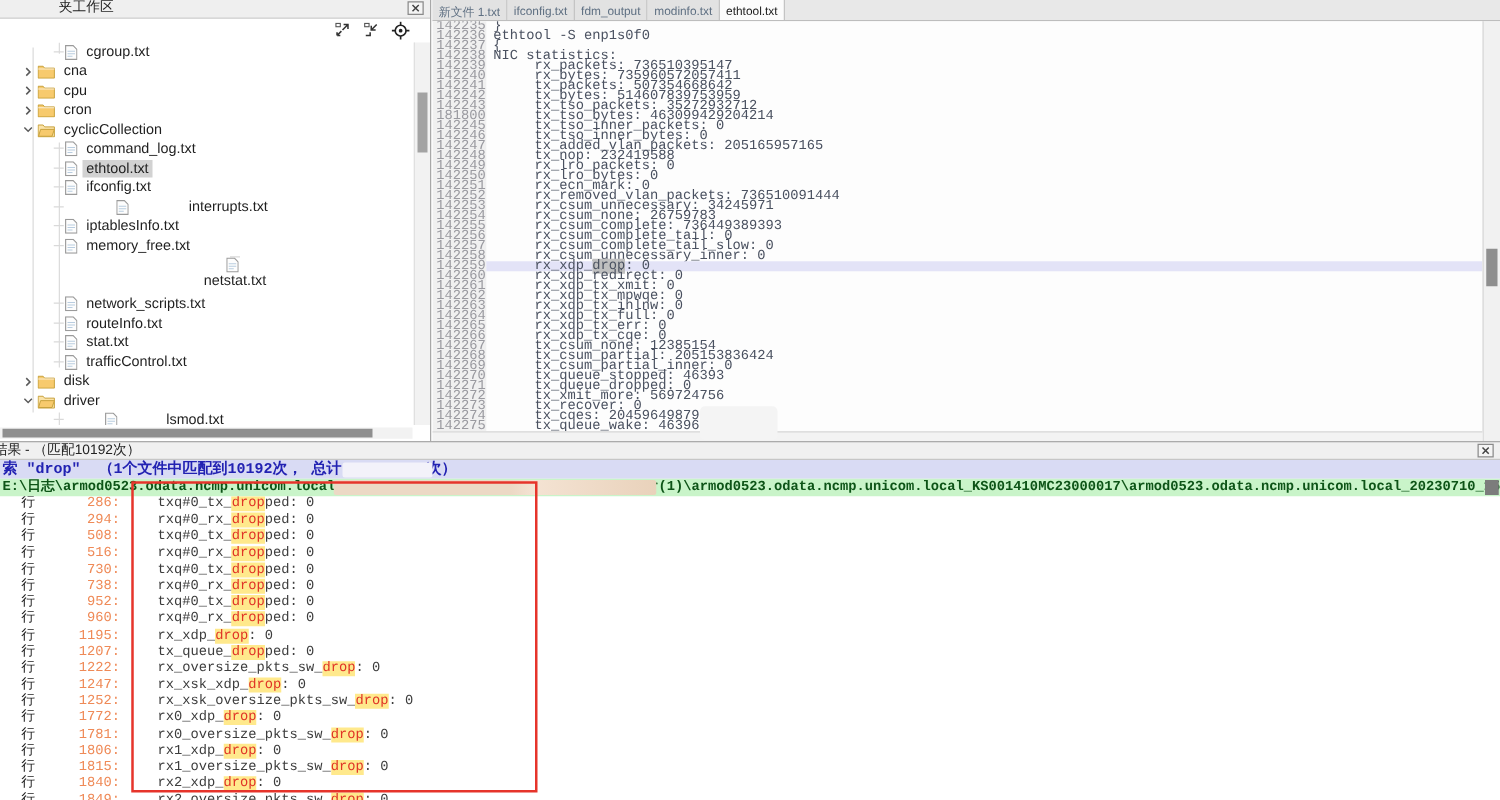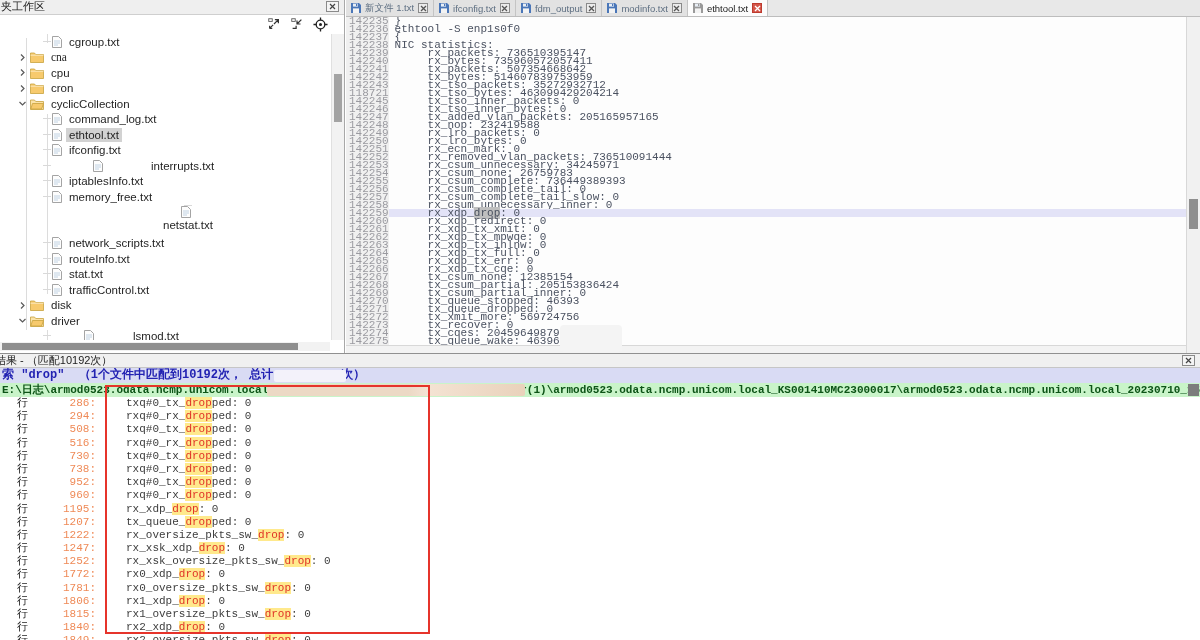--- a/index.html
+++ b/index.html
@@ -1,41 +1,41 @@
 <!DOCTYPE html>
 <html><head>
 <meta charset="utf-8">
 <style>
   html,body{margin:0;padding:0;background:#d8d8d8;}
   .screen{position:relative;width:1200px;height:640px;background:#ffffff;overflow:hidden;
           font-family:"Liberation Sans",sans-serif;}
   
   .wsp{position:absolute;left:0;top:0;width:345px;height:353px;background:#fff;border-right:1px solid #a8a8a8;box-sizing:border-box;}
   .panel-title{height:14px;background:#efefef;border-bottom:1px solid #cfcfcf;font-size:11px;line-height:13px;color:#222;position:relative;overflow:hidden;}
-  .panel-title .ttl{display:inline-block;margin-left:1px;}
+  .panel-title .ttl{display:inline-block;margin-left:9px;padding-left:38px;}
   .xbtn{position:absolute;right:5px;top:1px;width:13px;height:11px;border:1px solid #8a8a8a;background:#f4f4f4;box-sizing:border-box;display:flex;align-items:center;justify-content:center;}
   .ws-toolbar{position:absolute;top:16px;right:16px;display:flex;gap:7px;}
   .tbi{width:16px;height:16px;display:flex;align-items:center;justify-content:center;}
   .tree{position:absolute;top:34px;left:0;right:13px;bottom:13px;overflow:hidden;font-size:11.5px;color:#1f1f1f;background:#fff;}
   .trow{height:15.5px;display:flex;align-items:center;white-space:nowrap;position:relative;z-index:2;}
   .trow .chev{width:9px;height:9px;margin-right:3px;flex:0 0 9px;}
   .trow .ticon{margin-right:4px;flex:0 0 auto;}
   .tlabel{padding:0 3px;line-height:14px;}
   .trow.sel .tlabel{background:#d2d2d2;}
   .conn{display:inline-block;width:8px;height:1px;border-top:1px solid #d9d9d9;margin-right:1px;}
   .spacer{height:15.5px;}
   .vline{position:absolute;width:1px;background:#dcdcdc;z-index:1;}
   .tree-vscroll{position:absolute;top:34px;right:0;width:13px;bottom:13px;background:#f2f2f2;border-left:1px solid #e0e0e0;box-sizing:border-box;}
   .tree-vthumb{position:absolute;left:2px;right:2px;top:40px;height:48px;background:#a3a3a3;}
   .tree-hscroll{position:absolute;left:0;bottom:2px;height:9px;right:14px;background:#f2f2f2;}
   .tree-hthumb{position:absolute;left:2px;top:1px;bottom:1px;width:296px;background:#8f8f8f;}
   
   .ed{position:absolute;left:346px;top:0;right:0;height:353px;background:#fdfdfd;}
   .tabbar{height:17px;background:#e8e8e8;border-bottom:1px solid #bdbdbd;display:flex;align-items:stretch;box-sizing:border-box;}
-  .tab{display:flex;align-items:center;gap:4px;padding:0 5px;font-size:9.5px;color:#5e6f82;background:#e2e2e2;border-right:1px solid #c4c4c4;cursor:default;}
+  .tab{display:flex;align-items:center;gap:4px;padding:0 5px;font-size:9.5px;color:#5e6f82;background:#e2e2e2;border-right:1px solid #c4c4c4;cursor:default;flex-direction:column;}
   .tab.active{background:#fcfcfc;color:#1b1b1b;}
   .tclose{display:flex;align-items:center;justify-content:center;width:10px;height:10px;border:1px solid #8a8a8a;background:#ececec;box-sizing:border-box;}
   .tab.active .tclose{border-color:#bd3a2e;background:#d4564a;}
   .ed-body{position:absolute;top:17px;left:0;right:14px;bottom:8px;overflow:hidden;background:#fdfdfd;font-family:"Liberation Mono",monospace;}
   .edl{display:flex;height:8px;line-height:8px;font-size:11px;}
   .gut{flex:0 0 33px;background:#f0f0f0;color:#9a9aa0;padding-left:3px;box-sizing:border-box;}
   .etxt{flex:1;white-space:pre;color:#4a5160;padding-left:6px;}
   .edl.cur .etxt{background:#e3e3f7;}
   .wsel{background:#bfbfbf;}
   .ed-vscroll{position:absolute;top:17px;right:0;width:14px;bottom:0;background:#f1f1f1;border-left:1px solid #d8d8d8;box-sizing:border-box;}
@@ -105,21 +105,21 @@
       <div class="vline" style="left:47px;top:80px;height:180px;"></div>
       <div class="vline" style="left:47px;top:296px;height:10px;"></div>
     <div class="trow" style="padding-left: 43px;">
           <span class="conn"></span>
           <svg class="ticon" width="10" height="12" viewBox="0 0 10 12">
             <path d="M0.5 0.5h6l3 3v8h-9z" fill="#fdfdfd" stroke="#9a9a9a" stroke-width="0.9"></path>
             <path d="M2 5h6M2 7h6M2 9h4" stroke="#b9cde0" stroke-width="0.9"></path>
           </svg>
           <span class="tlabel">cgroup.txt</span>
         </div>
-        <div class="trow" style="padding-left: 18px; font-family: Liberation Serif, serif;">
+        <div class="trow" style="padding-left: 18px;">
           <svg class="chev" width="9" height="9" viewBox="0 0 9 9">
             <polyline points="3,1.5 6,4.5 3,7.5" stroke="#5a5a5a" stroke-width="1.2" fill="none"></polyline>
           </svg>
           <svg class="ticon" width="14" height="12" viewBox="0 0 14 12">
             <path d="M0.5 2h4l1.2 1.5h7.8v8H0.5z" fill="#f7ca6d" stroke="#c8a23e" stroke-width="0.8"></path>
             <path d="M0.5 4.2h13" stroke="#fff" stroke-width="0.8" opacity="0.7"></path>
           </svg>
           <span class="tlabel">cna</span>
         </div>
         <div class="trow" style="padding-left: 18px;">
@@ -382,21 +382,21 @@
         </div>
         <div class="edl">
           <span class="gut">142242</span>
           <span class="etxt">     tx_bytes: 514607839753959</span>
         </div>
         <div class="edl">
           <span class="gut">142243</span>
           <span class="etxt">     tx_tso_packets: 35272932712</span>
         </div>
         <div class="edl">
-          <span class="gut">118721</span>
+          <span class="gut">181800</span>
           <span class="etxt">     tx_tso_bytes: 463099429204214</span>
         </div>
         <div class="edl">
           <span class="gut">142245</span>
           <span class="etxt">     tx_tso_inner_packets: 0</span>
         </div>
         <div class="edl">
           <span class="gut">142246</span>
           <span class="etxt">     tx_tso_inner_bytes: 0</span>
         </div>

